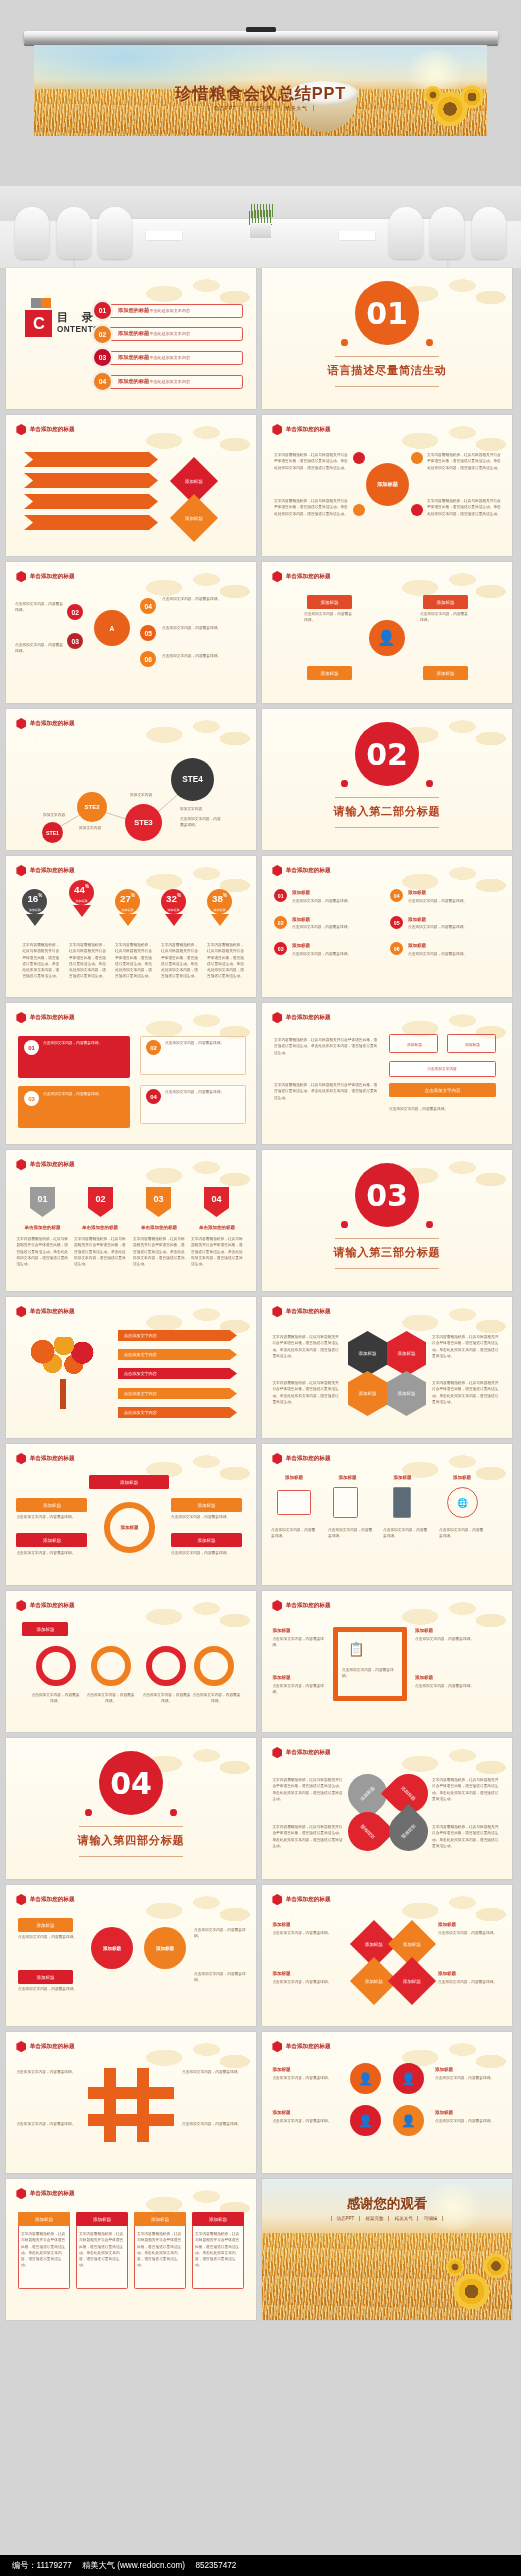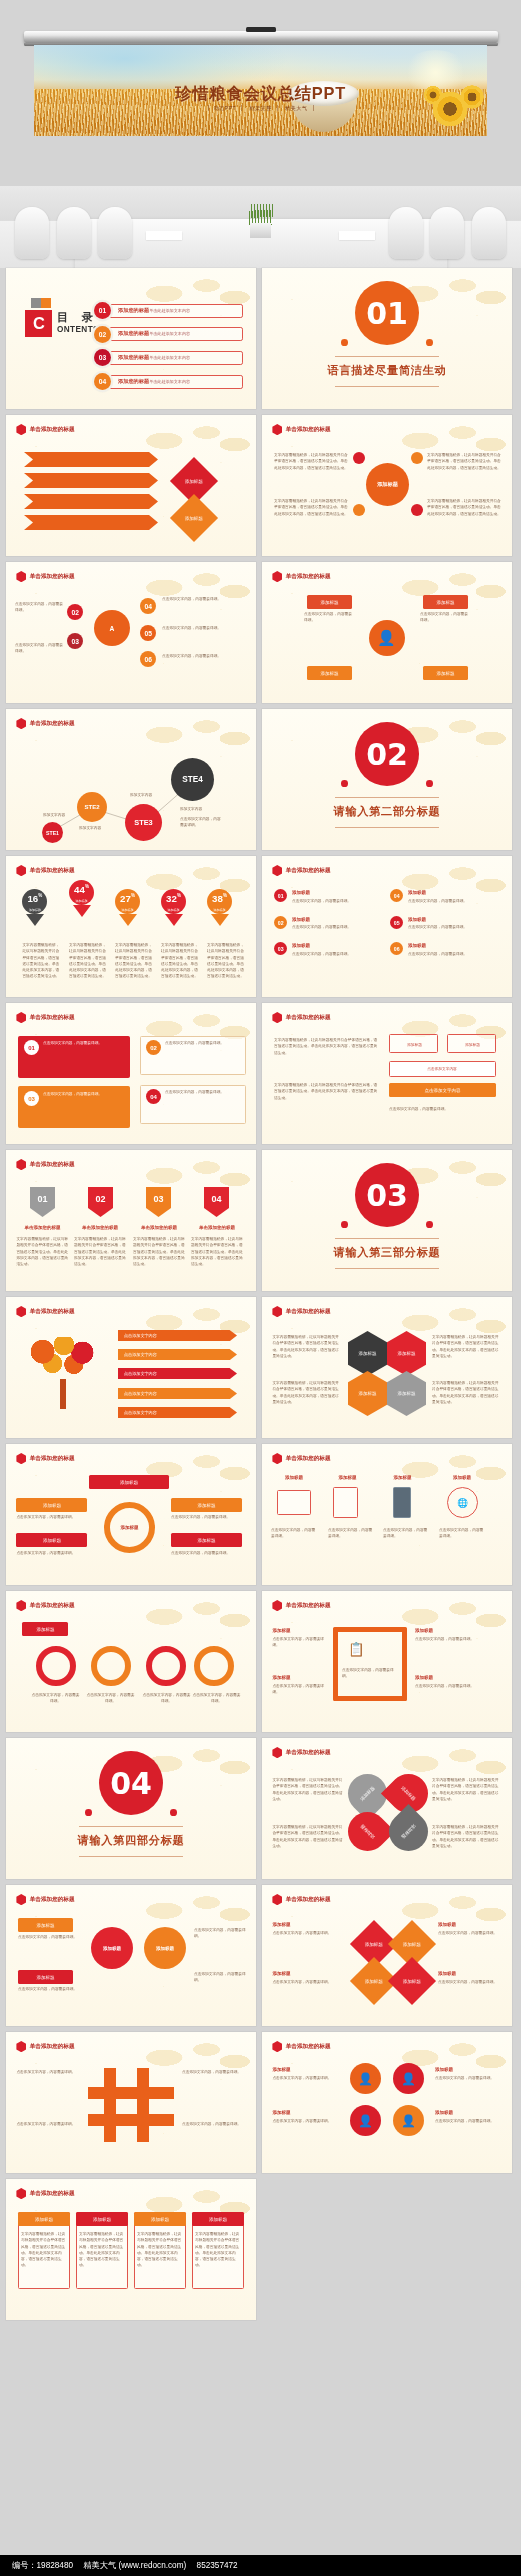--- a/index.html
+++ b/index.html
@@ -791,23 +791,37 @@
       <div class="ribbon" style="left:12px;top:33px;width:52px;background:#ef7f1f">添加标题</div>
       <div class="ribbon" style="left:70px;top:33px;width:52px;background:#d81e2a">添加标题</div>
       <div class="ribbon" style="left:128px;top:33px;width:52px;background:#ef7f1f">添加标题</div>
       <div class="ribbon" style="left:186px;top:33px;width:52px;background:#d81e2a">添加标题</div>
       <div class="body-txt" style="left:15px;top:52px;width:46px">文字内容需概括精炼，建议与标题相关并符合整体语言风格，语言描述尽量简洁生动。单击此处添加文本内容，语言描述尽量简洁生动。</div>
       <div class="body-txt" style="left:73px;top:52px;width:46px">文字内容需概括精炼，建议与标题相关并符合整体语言风格，语言描述尽量简洁生动。单击此处添加文本内容，语言描述尽量简洁生动。</div>
       <div class="body-txt" style="left:131px;top:52px;width:46px">文字内容需概括精炼，建议与标题相关并符合整体语言风格，语言描述尽量简洁生动。单击此处添加文本内容，语言描述尽量简洁生动。</div>
       <div class="body-txt" style="left:189px;top:52px;width:46px">文字内容需概括精炼，建议与标题相关并符合整体语言风格，语言描述尽量简洁生动。单击此处添加文本内容，语言描述尽量简洁生动。</div>
     </div>
 
+    <div class="slide final">
+      <div class="sun-glow" style="right:10%;top:4%"></div>
+      <div class="wheat-band"></div>
+      <div class="sunflower" style="right:19.4px;bottom:7.4px;width:43px;height:43px"></div>
+      <div class="sunflower" style="right:1.5px;bottom:39px;width:30px;height:30px"></div>
+      <div class="sunflower" style="right:46px;bottom:42px;width:22.3px;height:22.3px"></div>
+      <div class="thanks">感谢您的观看</div>
+      <div class="tags">
+        <span>动态PPT</span>
+        <span>框架完整</span>
+        <span>精美大气</span>
+        <span>可编辑</span>
+      </div>
+    </div>
   </div>
 </div>
 
 <div id="gap"></div>
 
 <div id="footer">
-  <span>编号：19828480</span>
+  <span>编号：11179277</span>
   <span>精美大气 (www.redocn.com)</span>
   <span>852357472</span>
 </div>
 
 
 </body></html>

